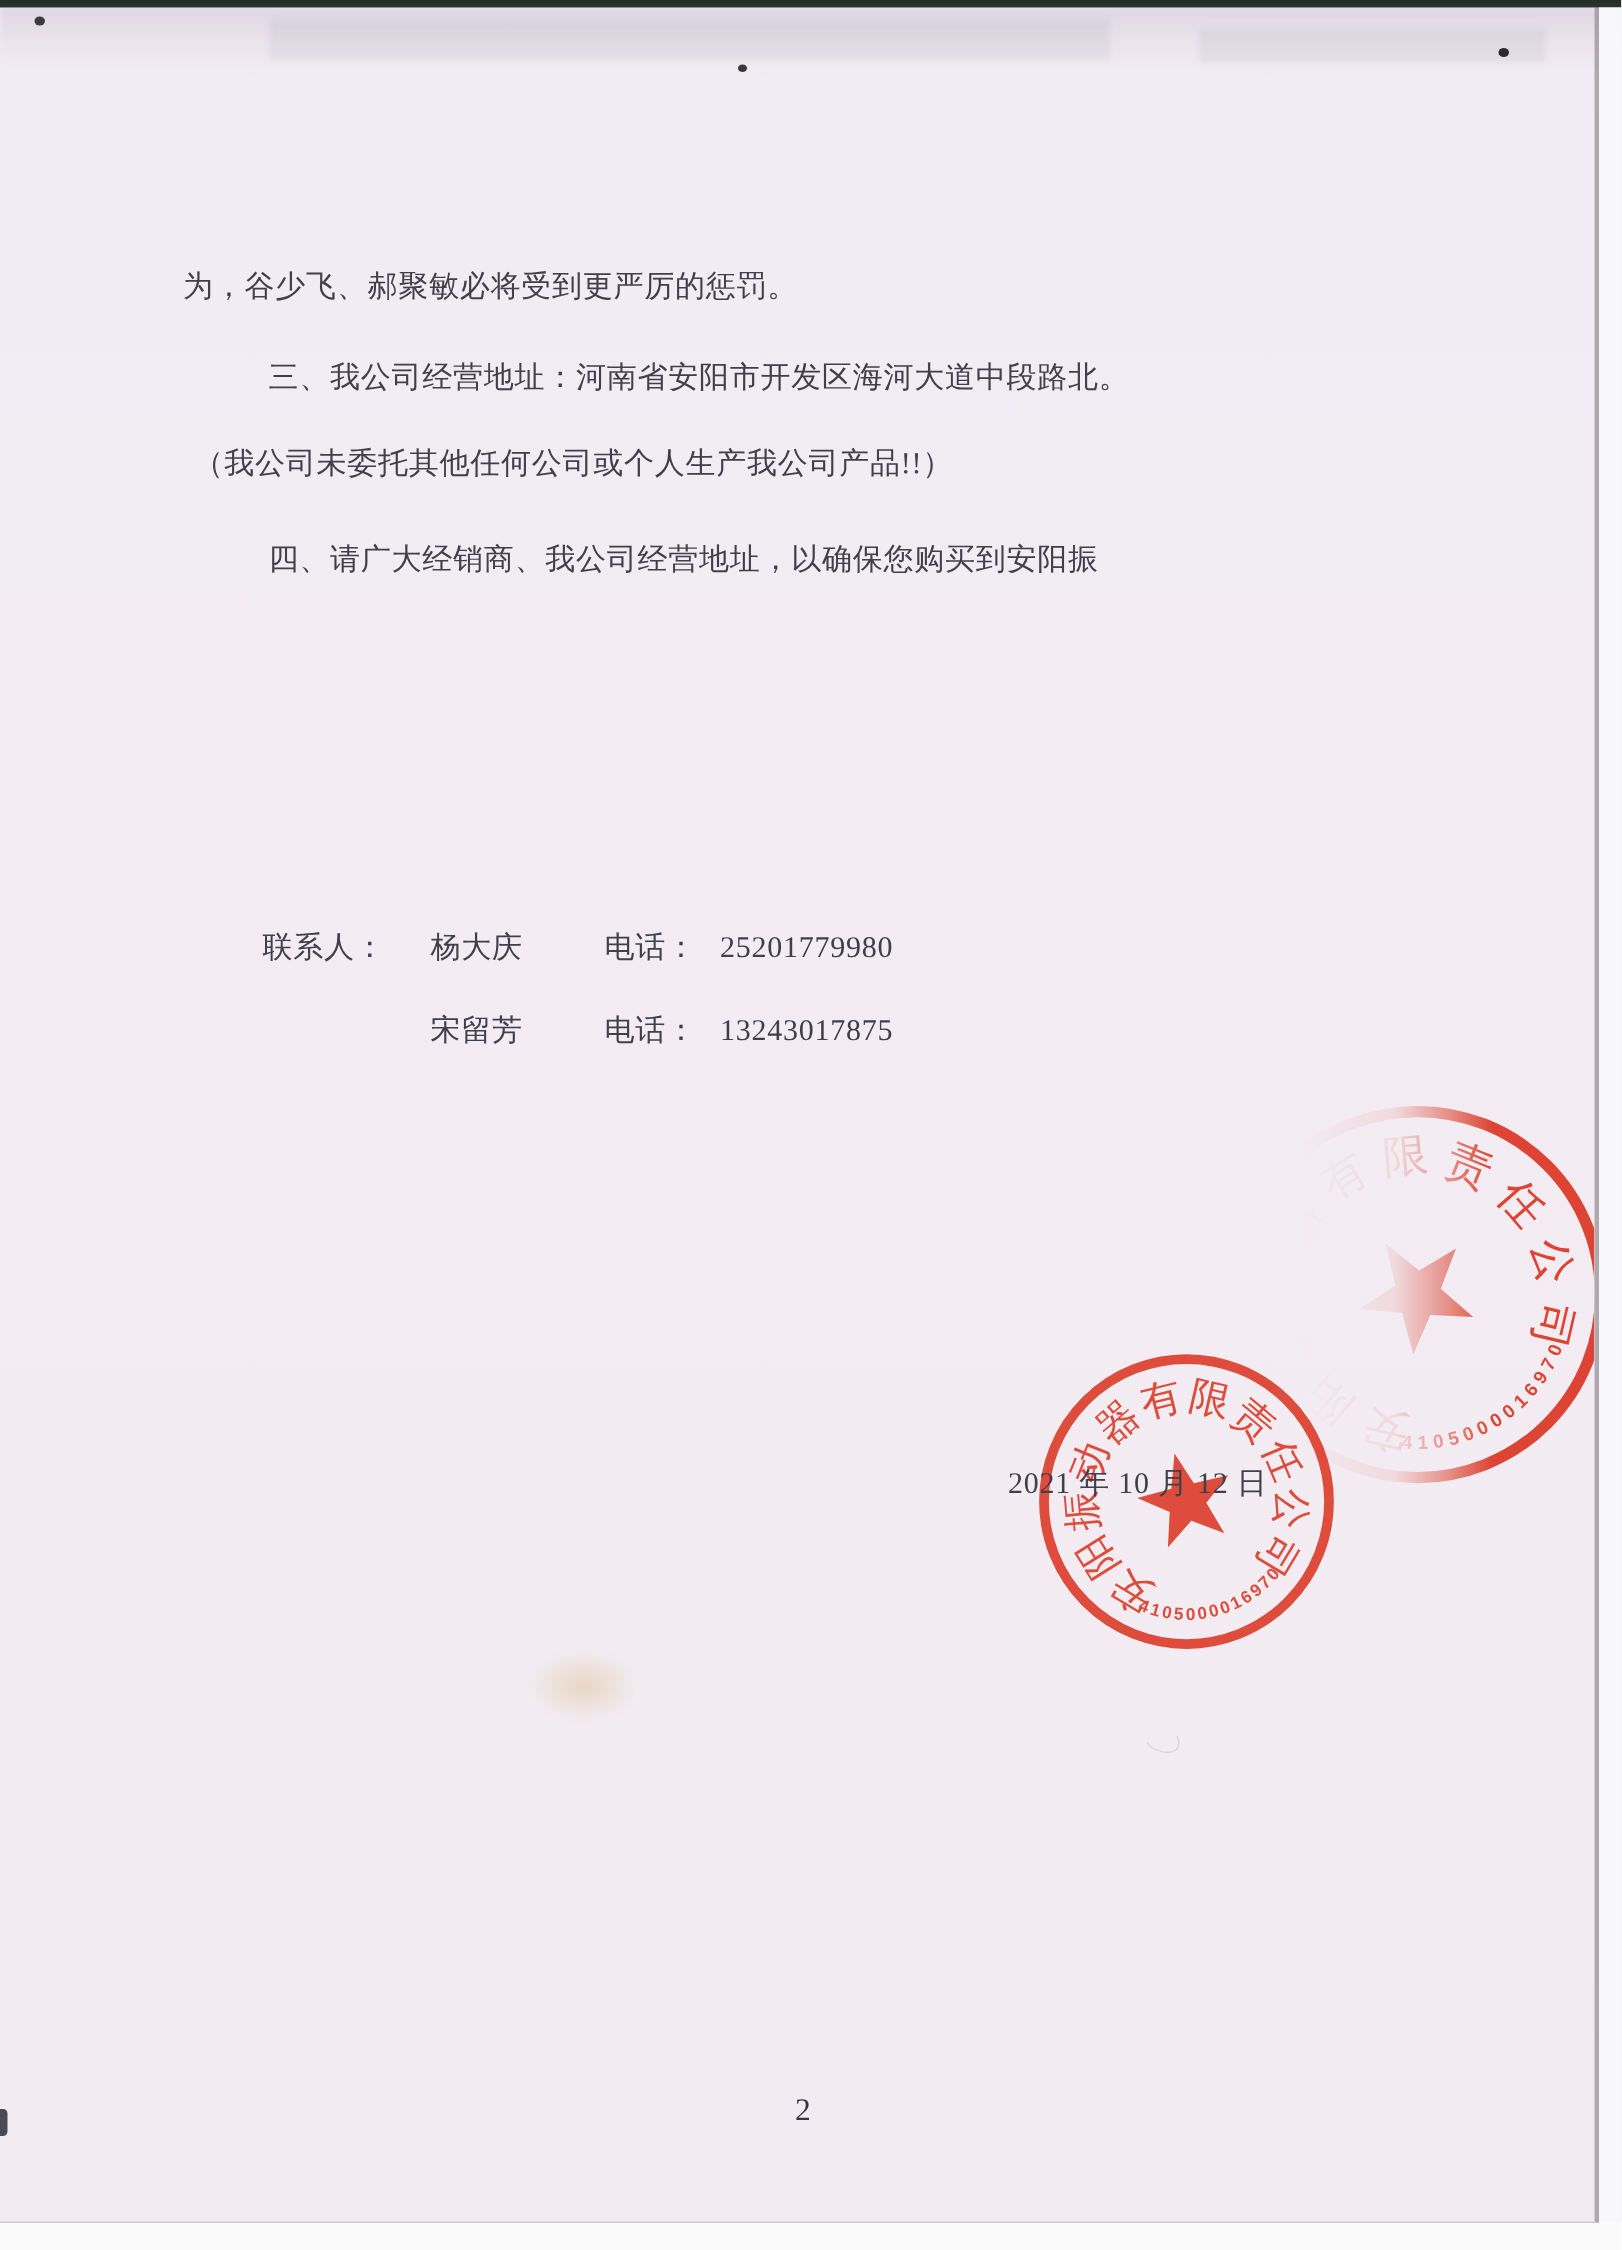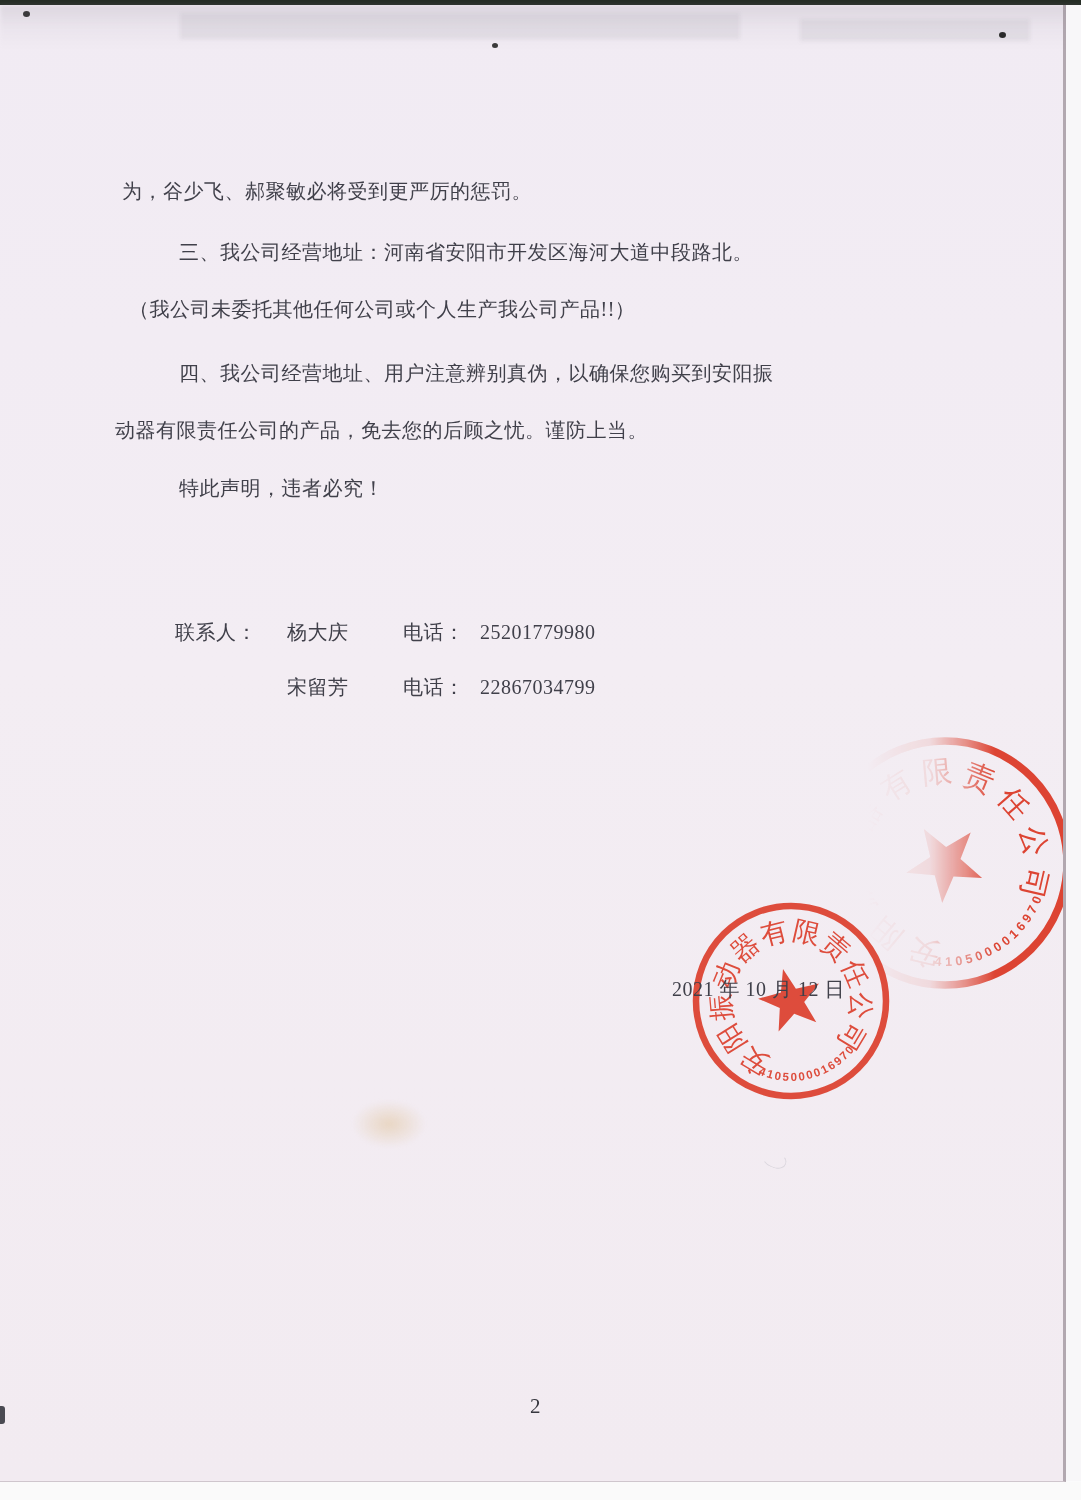--- a/index.html
+++ b/index.html
@@ -99,31 +99,29 @@
           <text transform="translate(1020.8 921.6) rotate(-50.0)" text-anchor="middle" dominant-baseline="central" fill="#e7402b" font-size="12.5" font-weight="bold" font-family="&quot;Liberation Sans&quot;, sans-serif">6</text>
           <text transform="translate(1027.1 913.4) rotate(-56.0)" text-anchor="middle" dominant-baseline="central" fill="#e7402b" font-size="12.5" font-weight="bold" font-family="&quot;Liberation Sans&quot;, sans-serif">9</text>
           <text transform="translate(1032.4 904.5) rotate(-62.0)" text-anchor="middle" dominant-baseline="central" fill="#e7402b" font-size="12.5" font-weight="bold" font-family="&quot;Liberation Sans&quot;, sans-serif">7</text>
           <text transform="translate(1036.8 895.1) rotate(-68.0)" text-anchor="middle" dominant-baseline="central" fill="#e7402b" font-size="12.5" font-weight="bold" font-family="&quot;Liberation Sans&quot;, sans-serif">0</text>
         </g>
       </svg>
 
     <div class="t" style="left:122px;top:175px">为，谷少飞、郝聚敏必将受到更严厉的惩罚。</div>
     <div class="t" style="left:129px;top:293px">（我公司未委托其他任何公司或个人生产我公司产品!!）</div>
     <div class="t" style="left:179px;top:236px">三、我公司经营地址：河南省安阳市开发区海河大道中段路北。</div>
-    <div class="t" style="left:179px;top:357px">四、我公司经营地址、用户注意辨别真伪，以确保您购买到安阳振</div>
-    <div class="t" style="left:115px;top:414px">动器有限责任公司的产品，免去您的后顾之忧。谨防上当。</div>
-    <div class="t" style="left:179px;top:472px">特此声明，违者必究！</div>
+    <div class="t" style="left:179px;top:357px">四、请广大经销商、我公司经营地址，以确保您购买到安阳振</div>
 
     <div class="t" style="left:175px;top:616px">联系人：</div>
     <div class="t" style="left:287px;top:616px">杨大庆</div>
     <div class="t" style="left:403px;top:616px">电话：</div>
     <div class="t" style="left:480px;top:616px">25201779980</div>
     <div class="t" style="left:287px;top:671px">宋留芳</div>
     <div class="t" style="left:403px;top:671px">电话：</div>
-    <div class="t" style="left:480px;top:671px">22867034799</div>
+    <div class="t" style="left:480px;top:671px">13243017875</div>
 
     <div class="t" style="left:672px;top:973px">2021 年 10 月 12 日</div>
 
     <div class="t pageno" style="left:530px;top:1389px">2</div>
 
     <div class="speck" style="left:23px;top:6px;width:7px;height:6px;background:#2e2e2e"></div>
     <div class="speck" style="left:492px;top:38px;width:6px;height:5px;background:#3a3a3a"></div>
     <div class="speck" style="left:999px;top:27px;width:7px;height:6px;background:#1f1f1f"></div>
     <div class="streak" style="left:180px;top:8px;width:560px;height:26px"></div>
     <div class="streak" style="left:800px;top:14px;width:230px;height:22px"></div>

